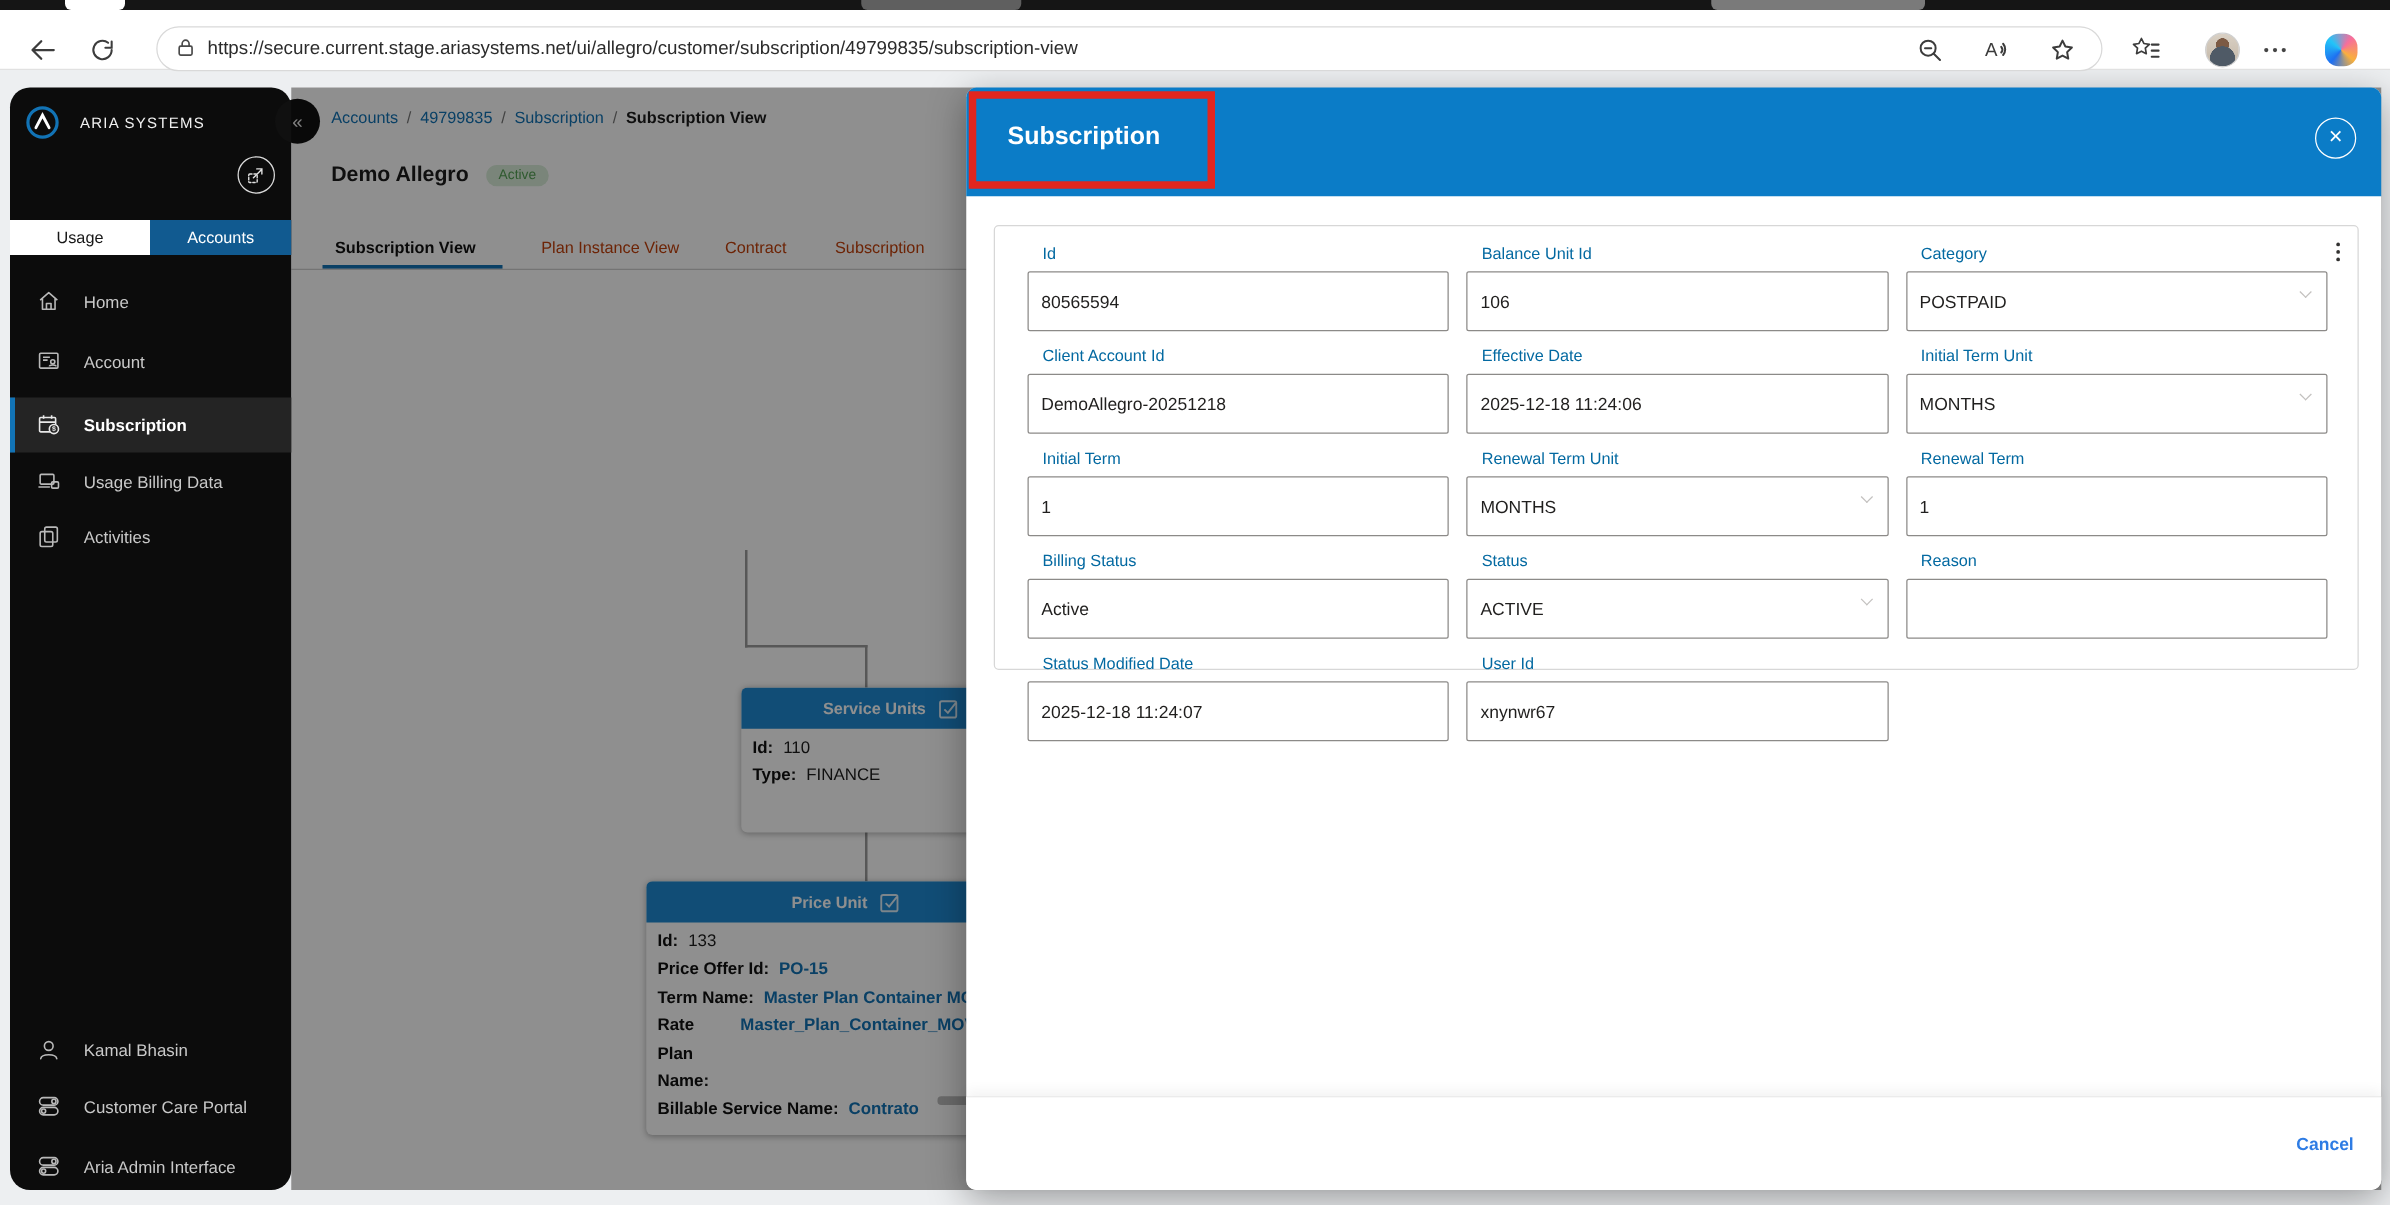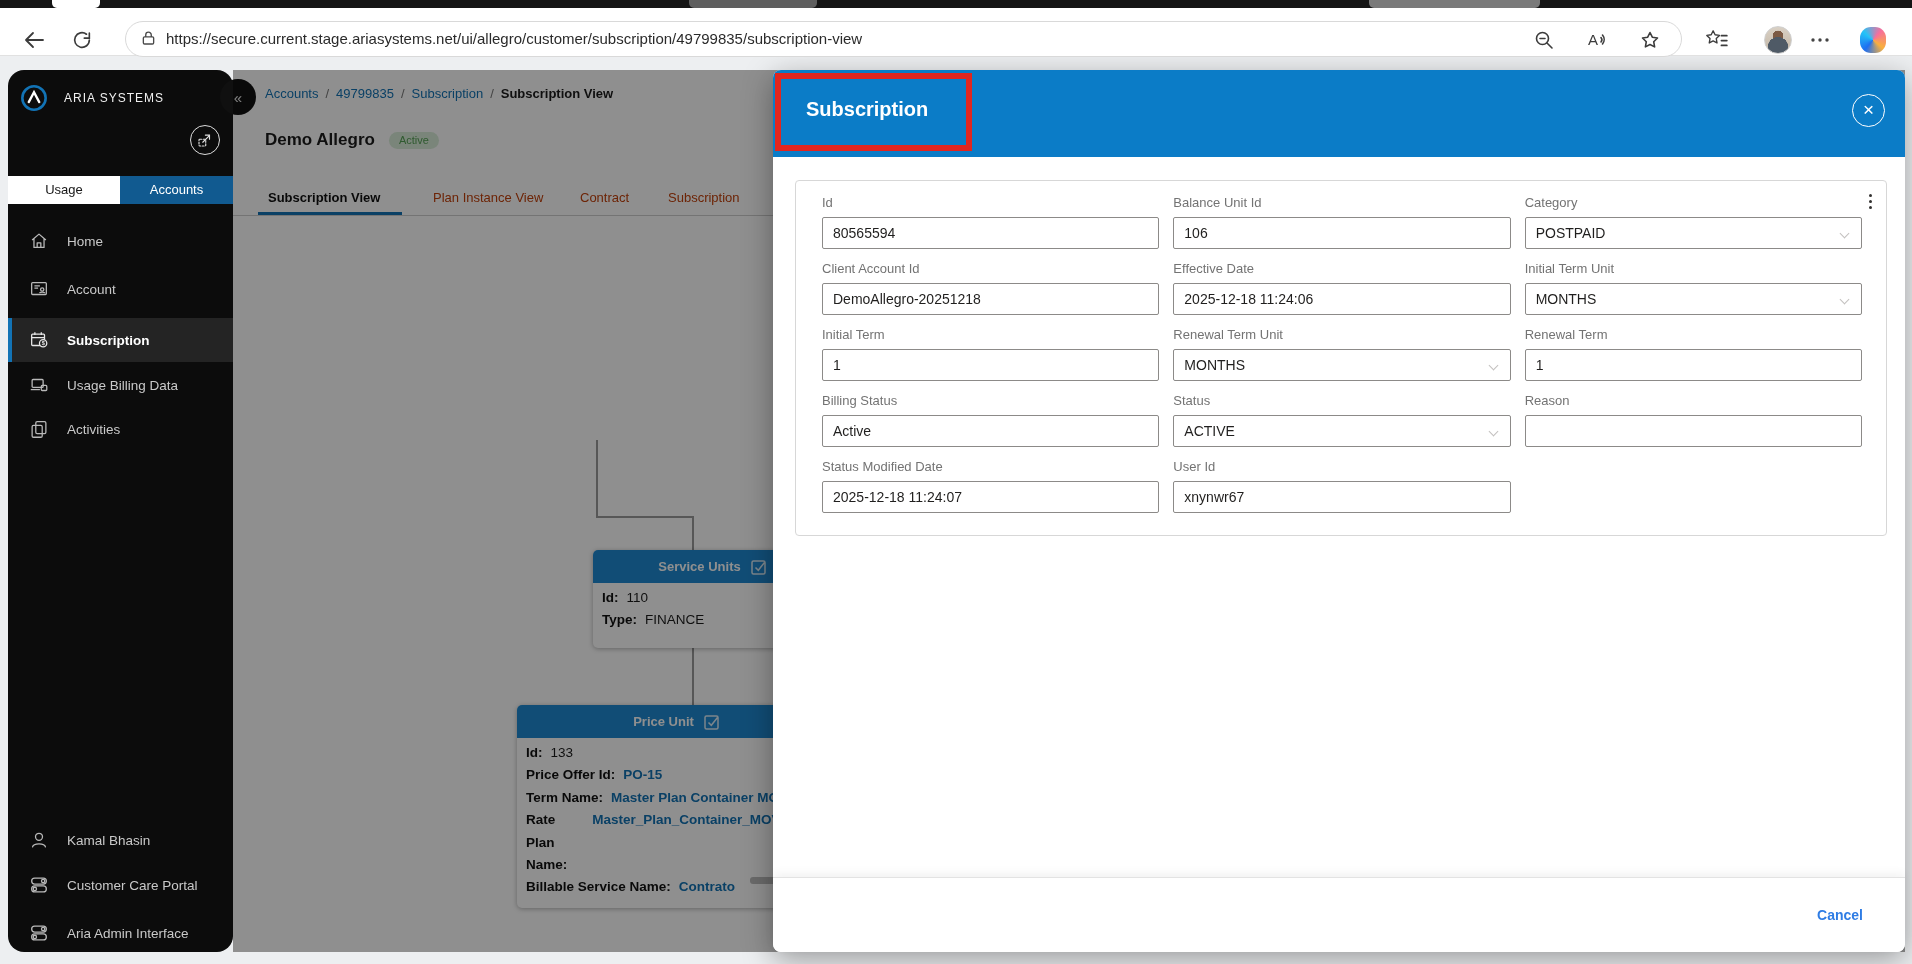--- a/index.html
+++ b/index.html
@@ -81,32 +81,32 @@
   .mhead { position:absolute; left:0; top:0; width:100%; height:87px; background:#0b7cc7;
     border-radius:8px 8px 0 0; }
   .mtitle { position:absolute; left:33px; top:28px; font-size:20px; font-weight:700; color:#fff; }
   .redbox { position:absolute; left:2px; top:3px; width:197px; height:78px;
     border:6px solid #e2261f; }
   .mclose { position:absolute; right:20px; top:24px; width:33px; height:33px; border-radius:50%;
     border:1.5px solid #fff; color:#fff; font-size:19px; line-height:29px; text-align:center; }
   .card { position:absolute; left:22px; top:110px; width:1092px; height:356px; background:#fff;
     border:1px solid #d7d7d7; border-radius:4px; padding:14px 24px 16px 26px; }
   .fgrid { display:grid; grid-template-columns:repeat(3,1fr); column-gap:14px; row-gap:12px; }
-  .flb { font-size:13px; color:#737373; margin-bottom:7px; }
-  .inp { width:100%; height:32px; border:1px solid #8c8a88; border-radius:2px; background:#fff;
+  .flb { font-size:13px; color:#0369a1; margin-bottom:7px;margin-left:12px; }
+  .inp { width:100%; height:48px; border:1px solid #8c8a88; border-radius:2px; background:#fff;
     font-family:"Liberation Sans","DejaVu Sans",sans-serif; font-size:14px; color:#201f1e;
     padding:0 10px; }
   .sel { display:flex; align-items:center; position:relative; }
   .chev { position:absolute; right:13px; top:12px; width:7px; height:7px;
     border-right:1.5px solid #c3c1bf; border-bottom:1.5px solid #c3c1bf; transform:rotate(45deg); }
   .kebab { position:absolute; right:12px; top:8px; padding:2px; }
   .kebab i { display:block; width:3.5px; height:3.5px; border-radius:50%; background:#323130; margin:2.5px 0; }
   .mfoot { position:absolute; left:0; bottom:0; width:100%; height:75px; background:#fff;
     border-top:1px solid #e3e3e3; border-radius:0 0 8px 8px; box-shadow:0 -4px 10px rgba(0,0,0,.05);
-    display:flex; align-items:center; justify-content:flex-end; padding-right:42px; }
+    display:flex; align-items:center; justify-content:flex-end; padding-right:22px; }
   .cancel { color:#2e7ce4; font-size:14px; font-weight:600; background:none; border:none;
     font-family:inherit; }
 </style>
 </head>
 <body>
 
 <div id="stage">
 
   <div class="abs tabstrip">
     <div class="notch" style="left:52px;width:48px;background:#fff;"></div>
@@ -186,21 +186,21 @@
   <div class="abs mtab z2" style="left:580px;">Contract</div>
   <div class="abs mtab z2" style="left:668px;">Subscription</div>
   <div class="abs underl z2"></div>
   <div class="abs tabdiv z2"></div>
 
   <div class="abs cline z2" style="left:596px;top:440px;width:2px;height:78px;"></div>
   <div class="abs cline z2" style="left:596px;top:516px;width:98px;height:2px;"></div>
   <div class="abs cline z2" style="left:692px;top:516px;width:2px;height:36px;"></div>
   <div class="abs cline z2" style="left:692px;top:648px;width:2px;height:58px;"></div>
 
-  <div class="abs dbox z2" style="left:593px;top:550px;width:240px;height:98px;">
+  <div class="abs dbox z2" style="left:593px;top:550px;width:240px;height:116px;">
     <div class="dh">
       <span>Service Units</span>
       <svg width="18" height="18" viewBox="0 0 17 18" fill="none" stroke="rgba(255,255,255,.85)" stroke-width="1.5">
           <rect x="1.5" y="3" width="13" height="13" rx="1.5"></rect>
           <path d="M5 9.5l2.8 2.8L14 4.5"></path>
         </svg>
     </div>
     <div class="db">
       <div class="drow">
           <b>Id:</b>

